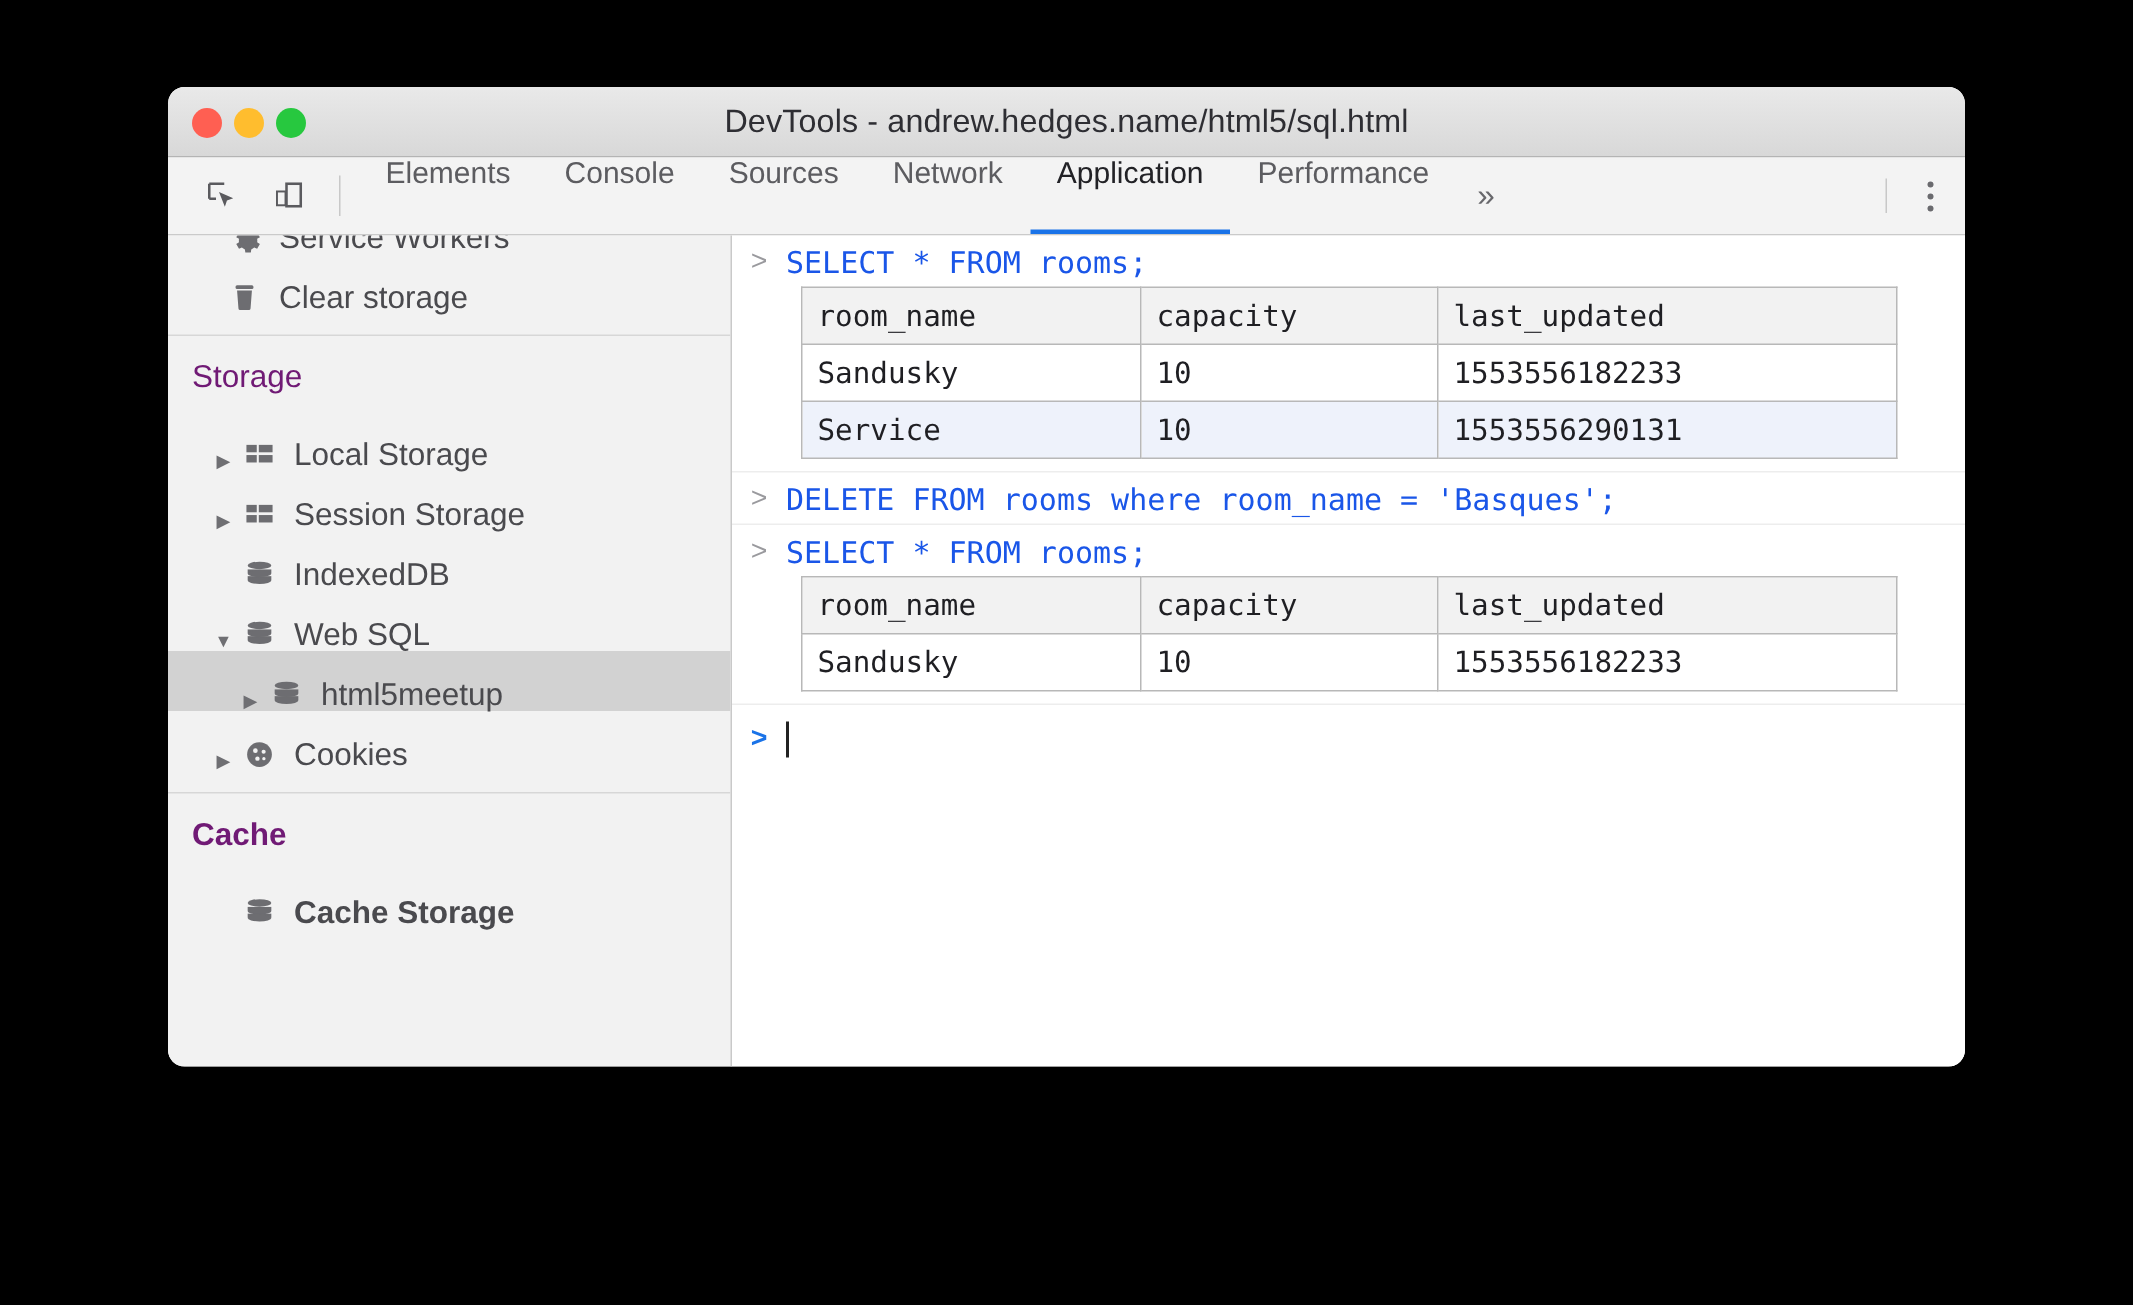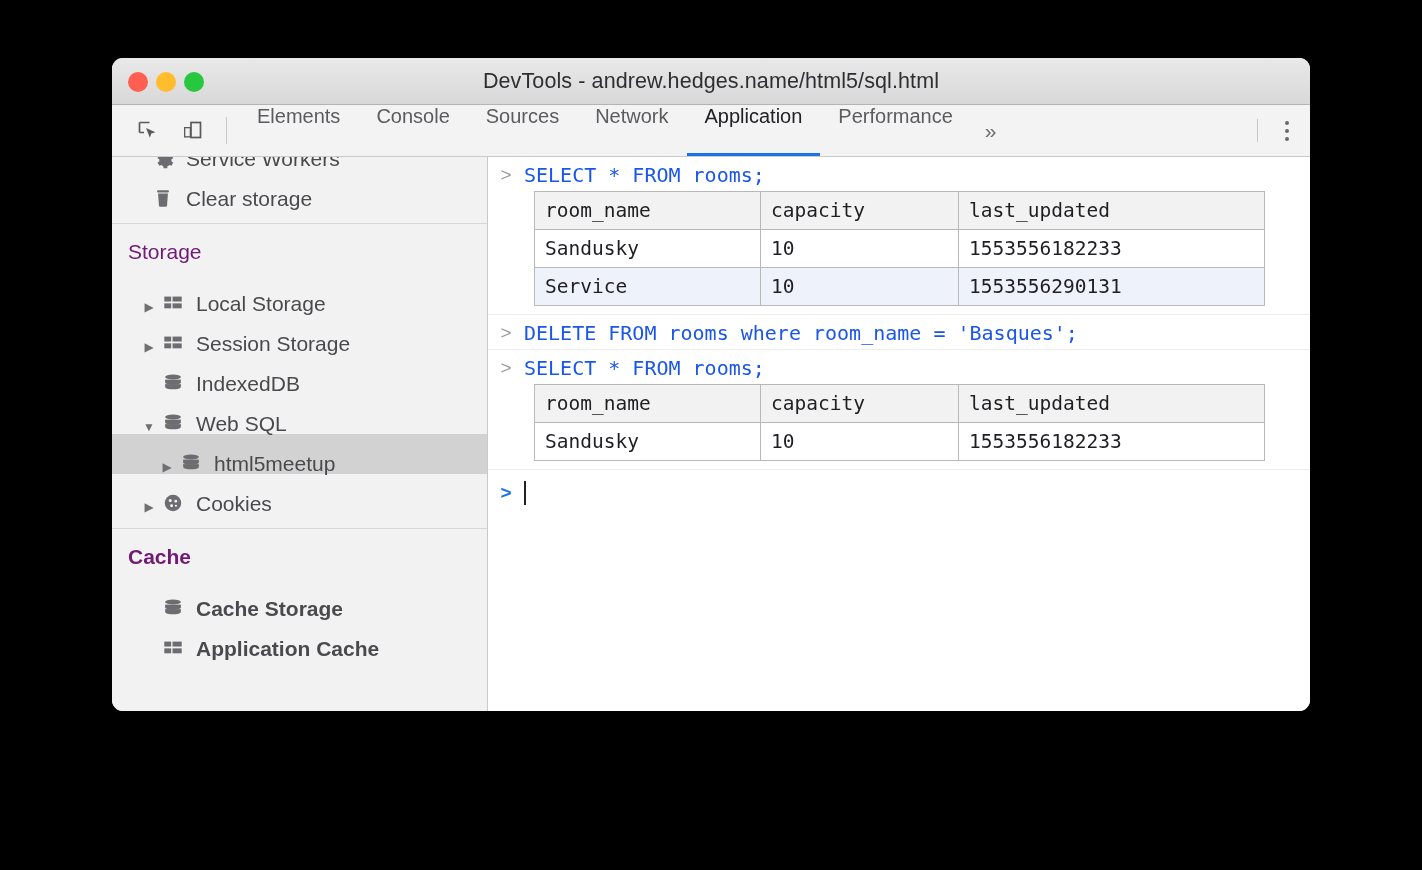--- a/index.html
+++ b/index.html
@@ -472,32 +472,20 @@
               <ellipse cx="12" cy="5.4" rx="8.6" ry="2.7" fill="#6d6d71"></ellipse>
               <rect x="3.4" y="8.3" width="17.2" height="2.9" fill="#6d6d71"></rect>
               <ellipse cx="12" cy="11.4" rx="8.6" ry="2.5" fill="#6d6d71"></ellipse>
               <rect x="3.4" y="13.2" width="17.2" height="2.9" fill="#6d6d71"></rect>
               <ellipse cx="12" cy="16.4" rx="8.6" ry="2.5" fill="#6d6d71"></ellipse>
             </svg>
           </span>
           <span class="side-label">Cache Storage</span>
         </div>
 
-        <div class="side-row indent-1">
-          <span class="twisty none">▶</span>
-          <span class="sicon">
-            <svg width="22" height="22" viewBox="0 0 24 24">
-              <rect x="2.5" y="5" width="7.5" height="5.4" fill="#6d6d71"></rect>
-              <rect x="11.5" y="5" width="10" height="5.4" fill="#6d6d71"></rect>
-              <rect x="2.5" y="12.4" width="7.5" height="5.4" fill="#6d6d71"></rect>
-              <rect x="11.5" y="12.4" width="10" height="5.4" fill="#6d6d71"></rect>
-            </svg>
-          </span>
-          <span class="side-label">Application Cache</span>
-        </div>
       </div>
     </div>
 
     <div id="main">
 
       <div class="entry">
         <div class="query-line">
           <span class="chev">&gt;</span>
           <span class="query-text">SELECT * FROM rooms;</span>
         </div>

